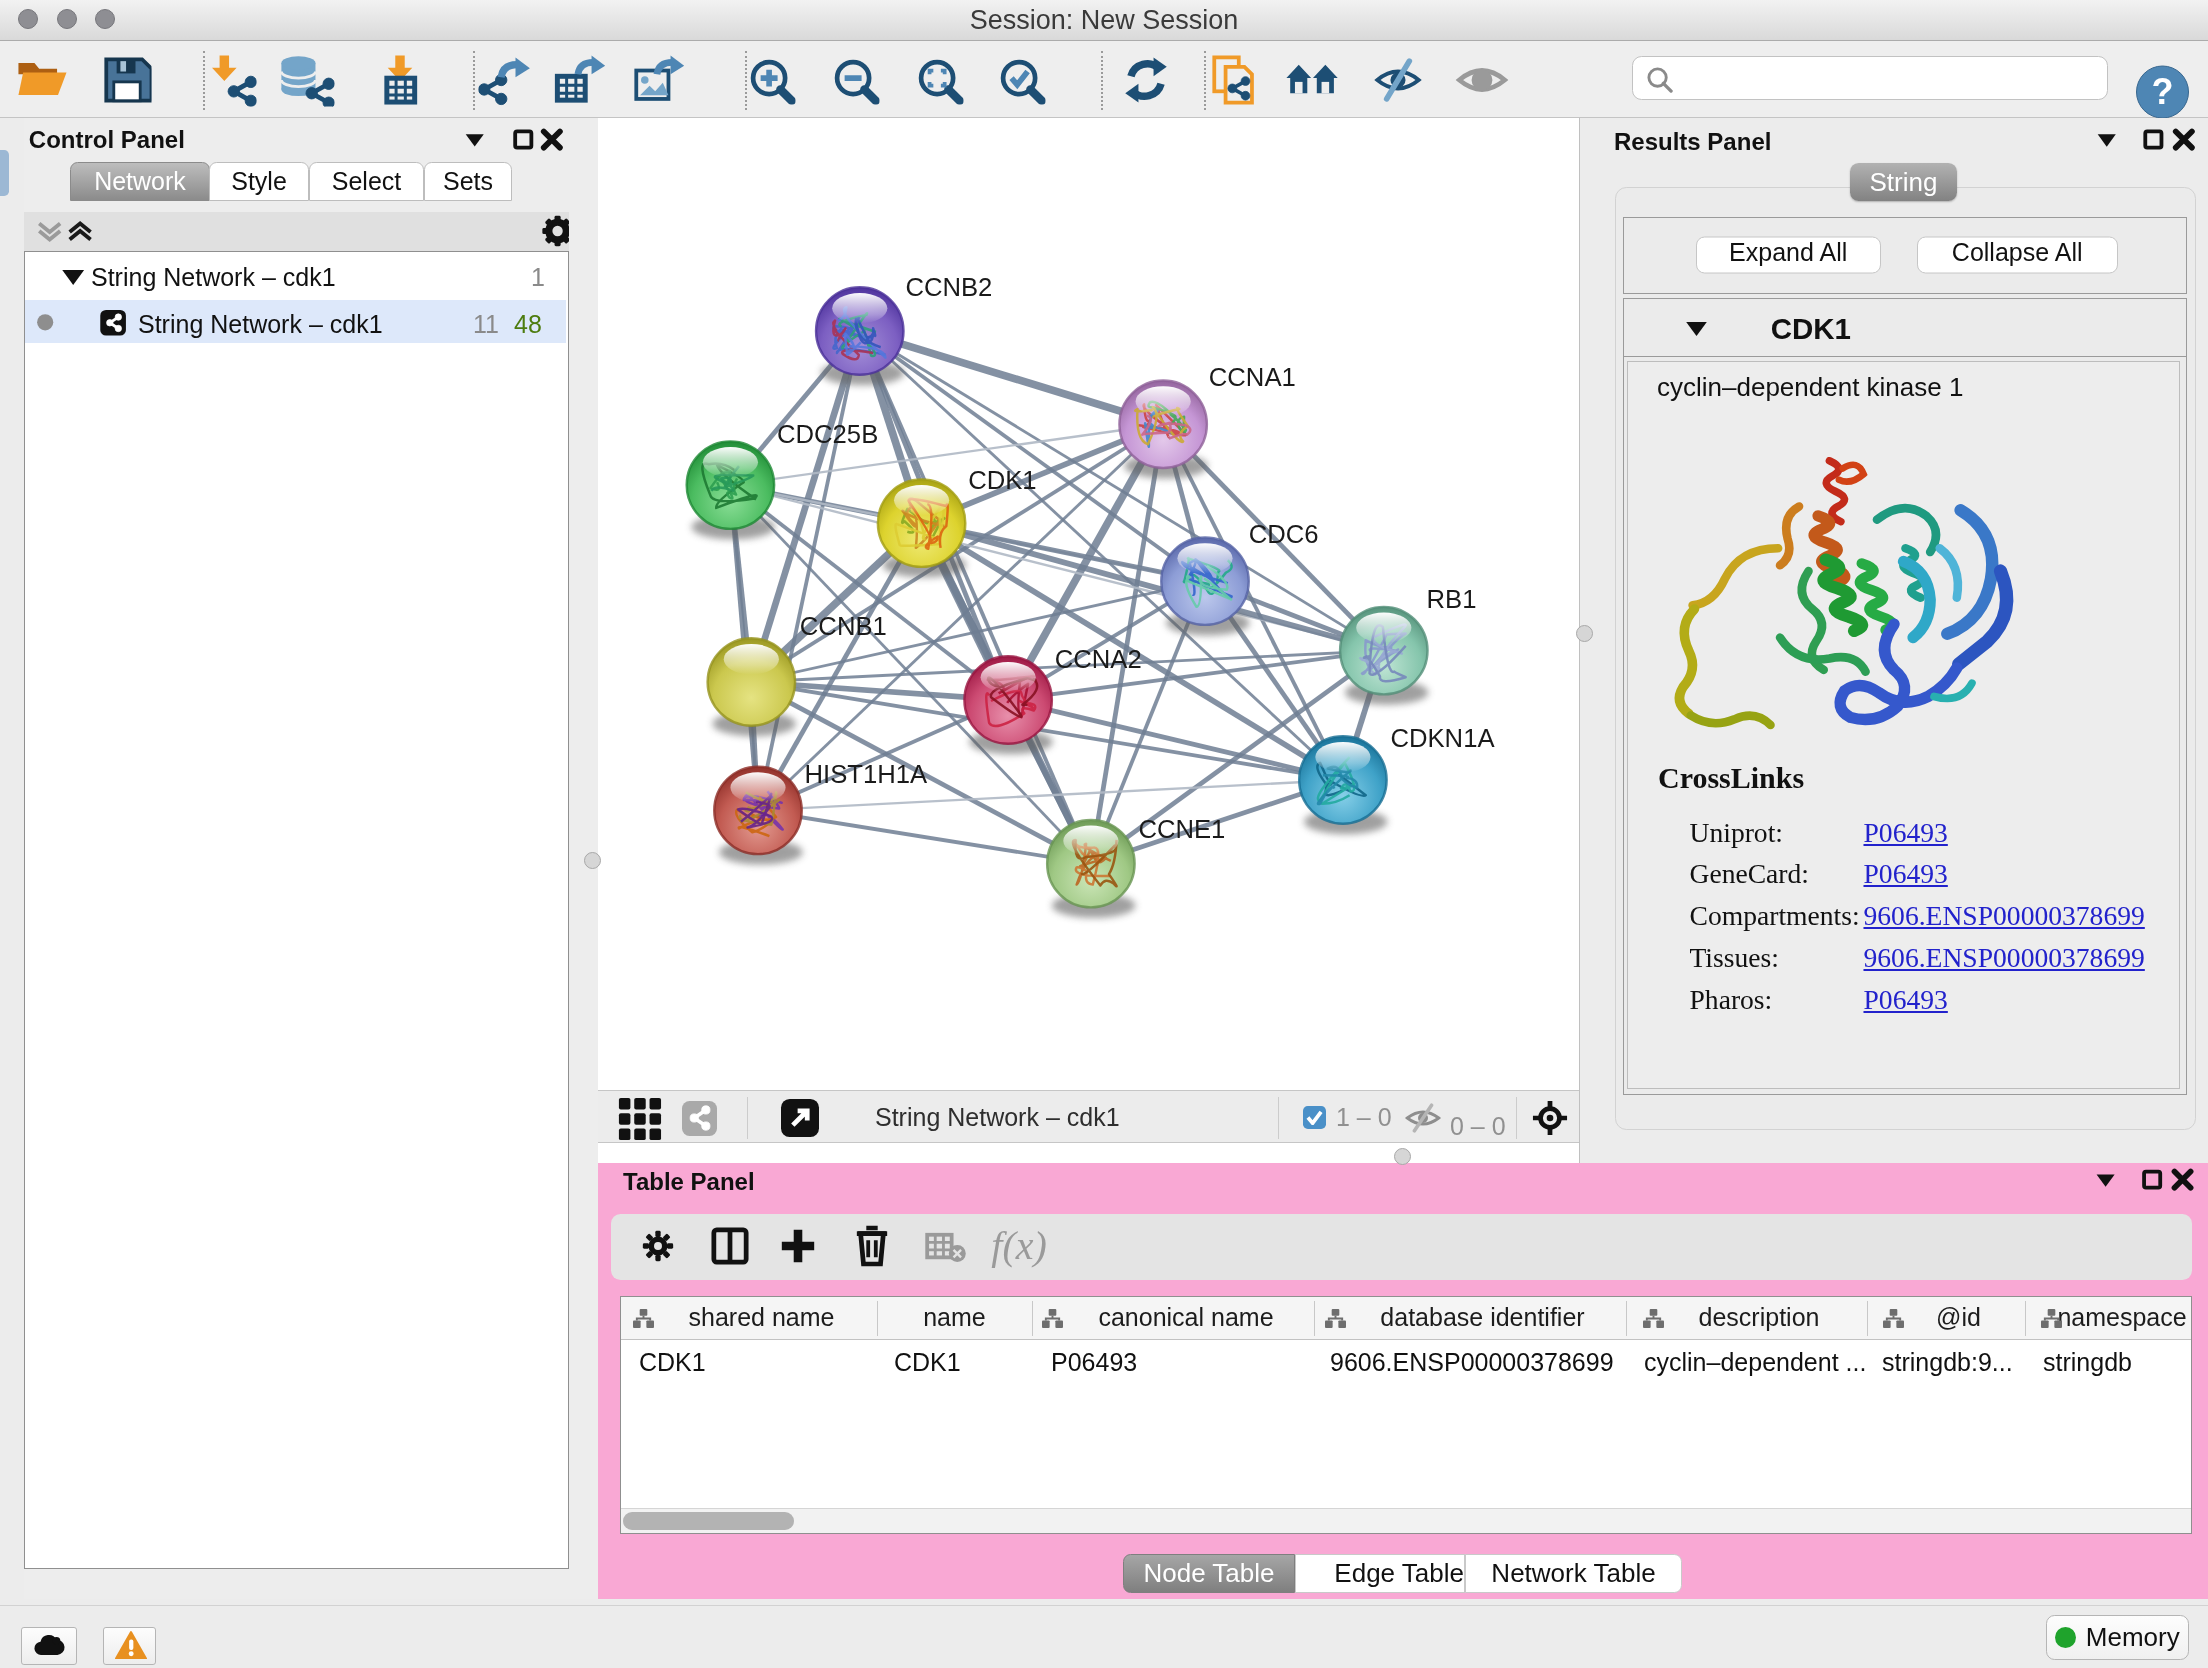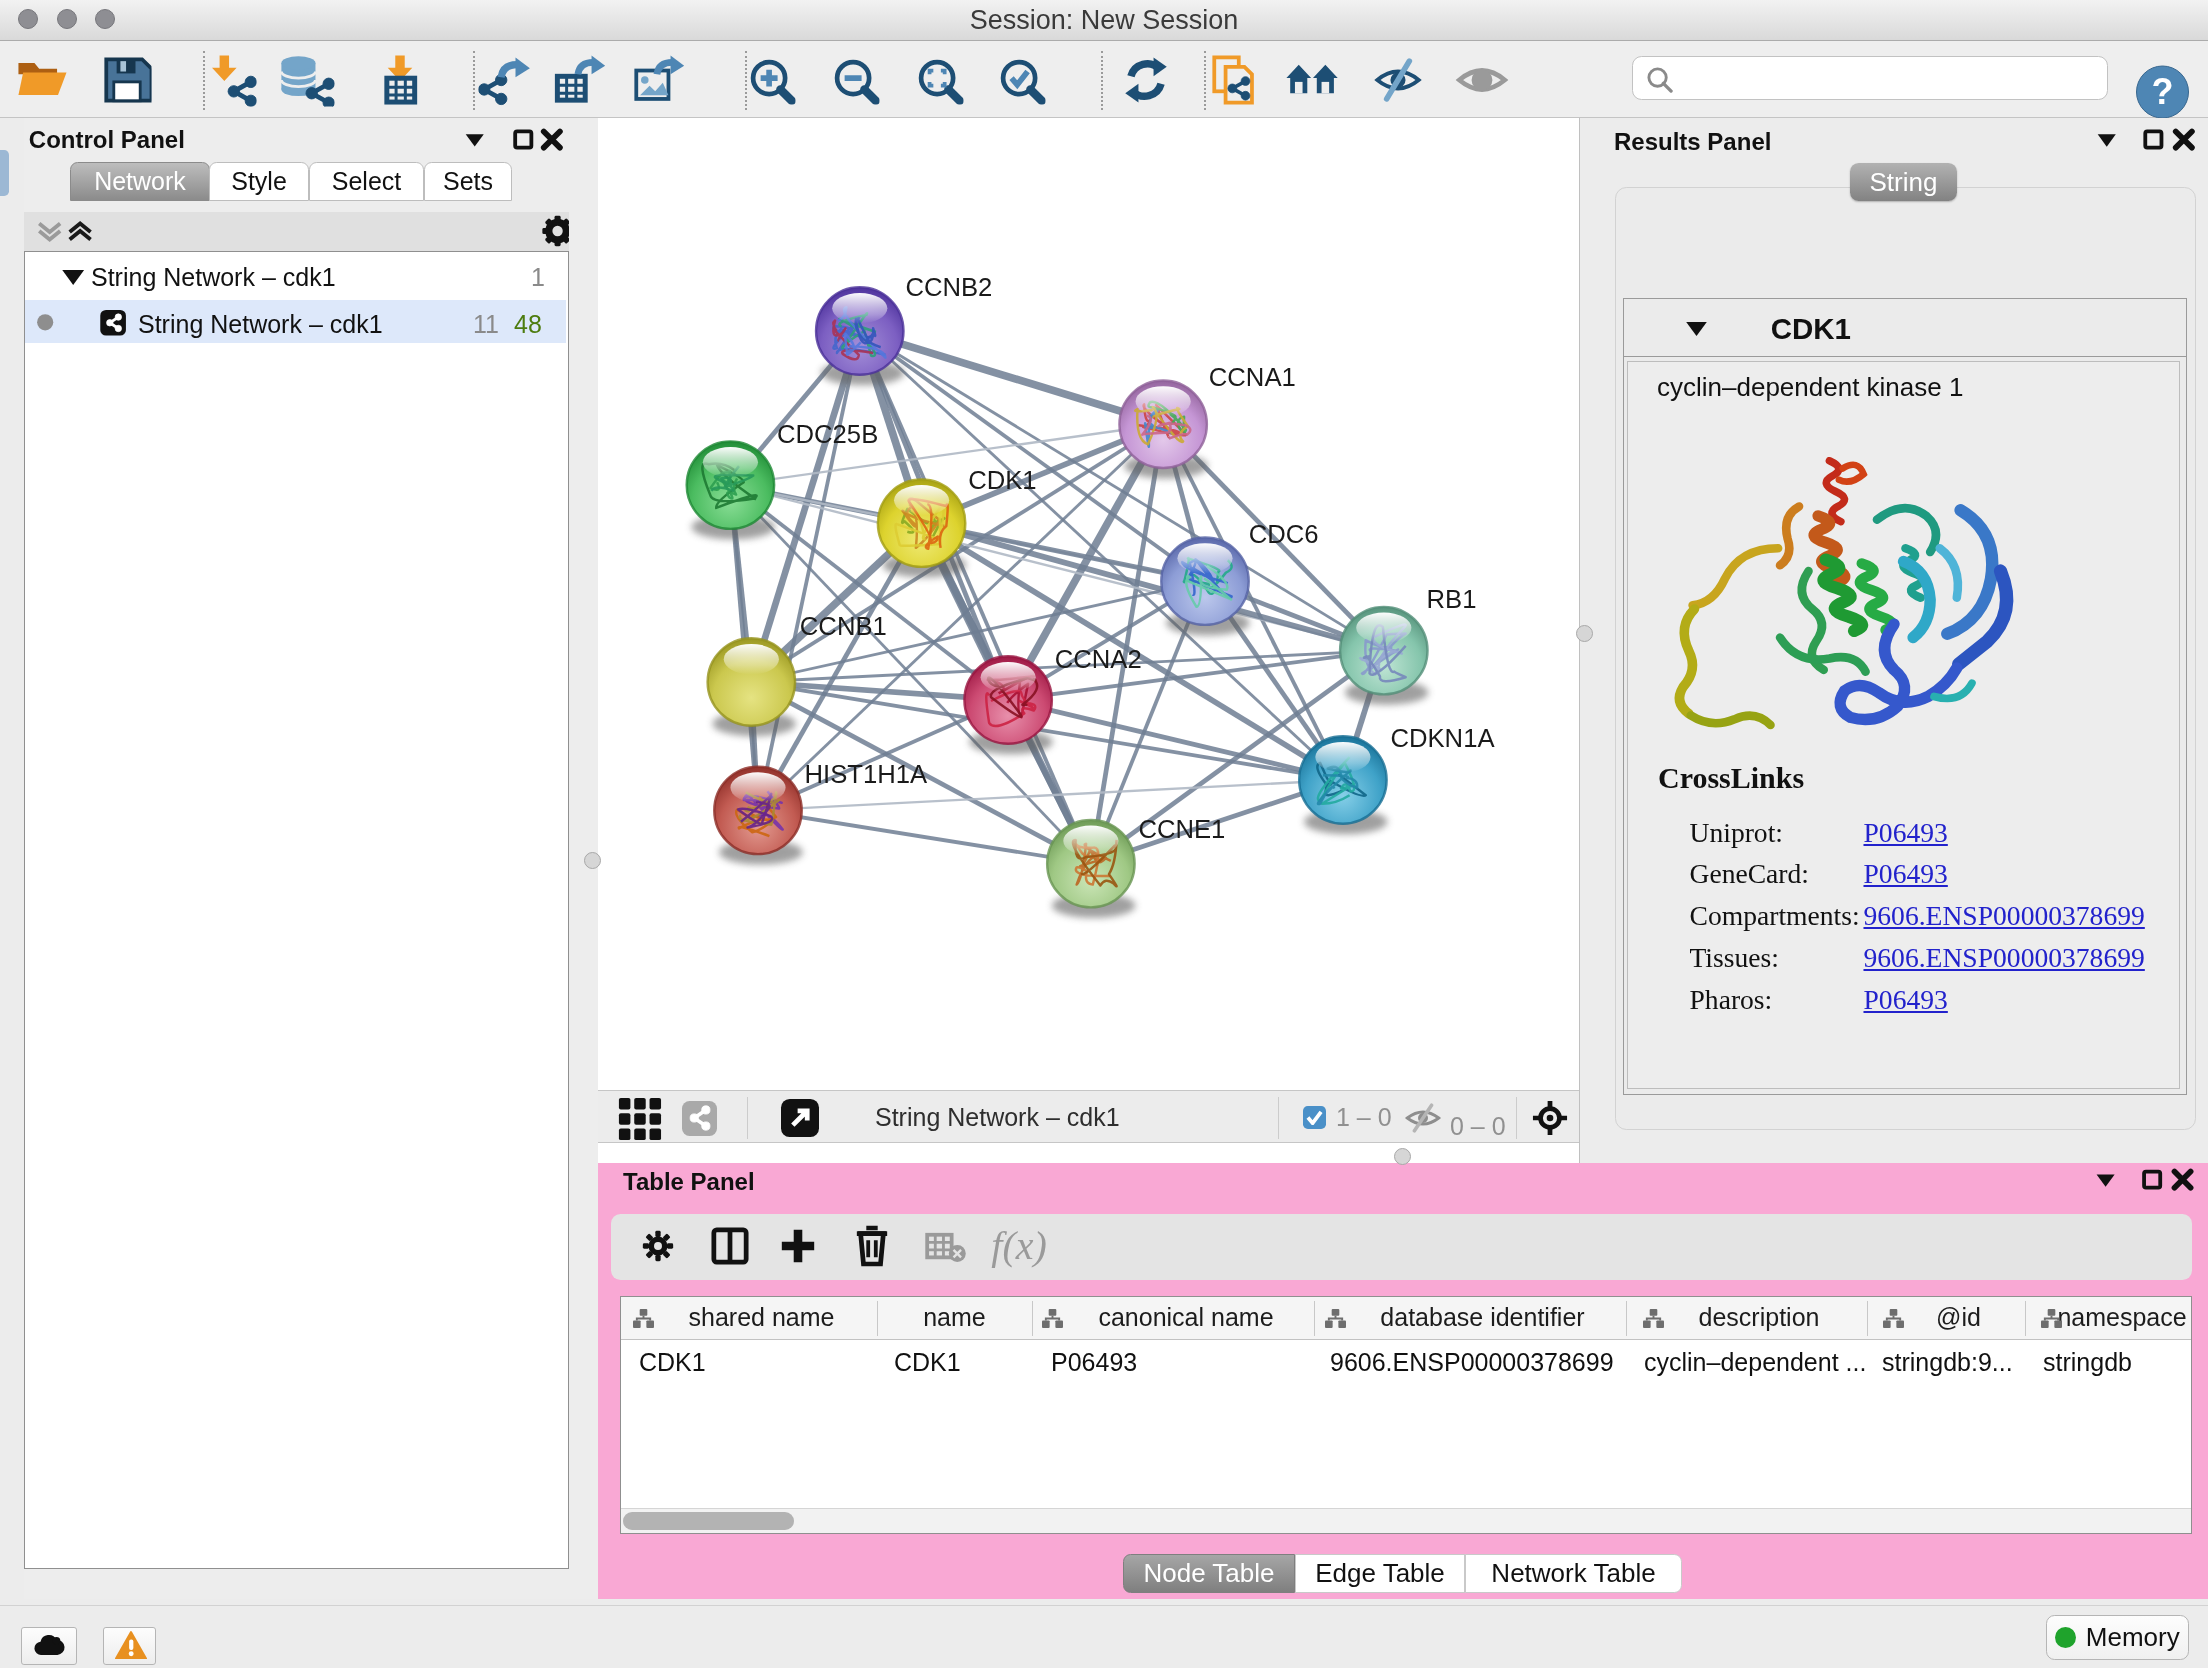--- a/index.html
+++ b/index.html
@@ -590,20 +590,24 @@
 
 <div id="rpanel">
 <div class="ptitle" style="position:absolute;left:34px;top:9.5px;text-align:center;">Results Panel</div>
     <svg style="position:absolute;left:0;top:0;" width="630" height="44" viewBox="0 0 662 46">
       <polygon points="544,17 563,17 553.5,30" fill="#111"></polygon>
       <rect x="594" y="14" width="17" height="17" rx="2" fill="none" stroke="#111" stroke-width="4"></rect>
       <path d="M626 14 l17 17 M643 14 l-17 17" stroke="#111" stroke-width="6" stroke-linecap="round"></path>
     </svg>
     <div id="rtab">String</div>
     <div id="router">
+      <div id="rbox1">
+        <div class="rbtn" style="left:72px;width:185px;">Expand All</div>
+        <div class="rbtn" style="left:293px;width:201px;">Collapse All</div>
+      </div>
       <div id="rbox2">
         <div id="rcdk1hdr">
           <svg style="position:absolute;left:62px;top:23px;" width="21" height="15" viewBox="0 0 22 16">
             <polygon points="0,0 22,0 11,15" fill="#111"></polygon>
           </svg>
           <div style="position:absolute;left:147px;top:13.3px;font-size:29.5px;font-weight:bold;color:#111;">CDK1</div>
         </div>
         <div id="rcontent">
           <div style="position:absolute;left:28.5px;top:9.5px;font-size:26px;color:#111;">cyclin–dependent kinase 1</div>
           <svg style="position:absolute;left:38px;top:95px;" width="363" height="306" viewBox="0 0 382 322">
@@ -755,21 +759,21 @@
       <div class="tdcell" style="left:430px;">P06493</div>
       <div class="tdcell" style="left:709px;">9606.ENSP00000378699</div>
       <div class="tdcell" style="left:1023px;">cyclin–dependent ...</div>
       <div class="tdcell" style="left:1261px;">stringdb:9...</div>
       <div class="tdcell" style="left:1422px;">stringdb</div>
       <div id="tscroll">
         <div id="tthumb"></div>
       </div>
     </div>
     <div class="btab" style="left:525px;top:391px;width:172px;background:linear-gradient(#a6a6a6,#7f7f7f);color:#fff;border-color:#7f7f7f;border-radius:7.6px 0 0 7.6px;">Node Table</div>
-    <div class="btab" style="left:697px;top:391px;width:170px;">Edge Table</div>
+    <div class="btab" style="left:697px;top:391px;width:170px;text-align:right;">Edge Table</div>
     <div class="btab" style="left:867px;top:391px;width:217px;border-radius:0 7.6px 7.6px 0;">Network Table</div>
 </div>
 
 <div id="statusbar">
 <div class="sbtn" style="left:21px;width:56px;">
       <svg style="position:absolute;left:11.4px;top:5.7px;" width="32" height="23" viewBox="0 0 34 24">
         <path d="M9 22 a7 7 0 0 1 -1 -14 a9 9 0 0 1 17 -2 a6.5 6.5 0 0 1 1 16 z" fill="#111"></path>
         <circle cx="25" cy="7" r="4" fill="#111"></circle>
       </svg>
     </div>

